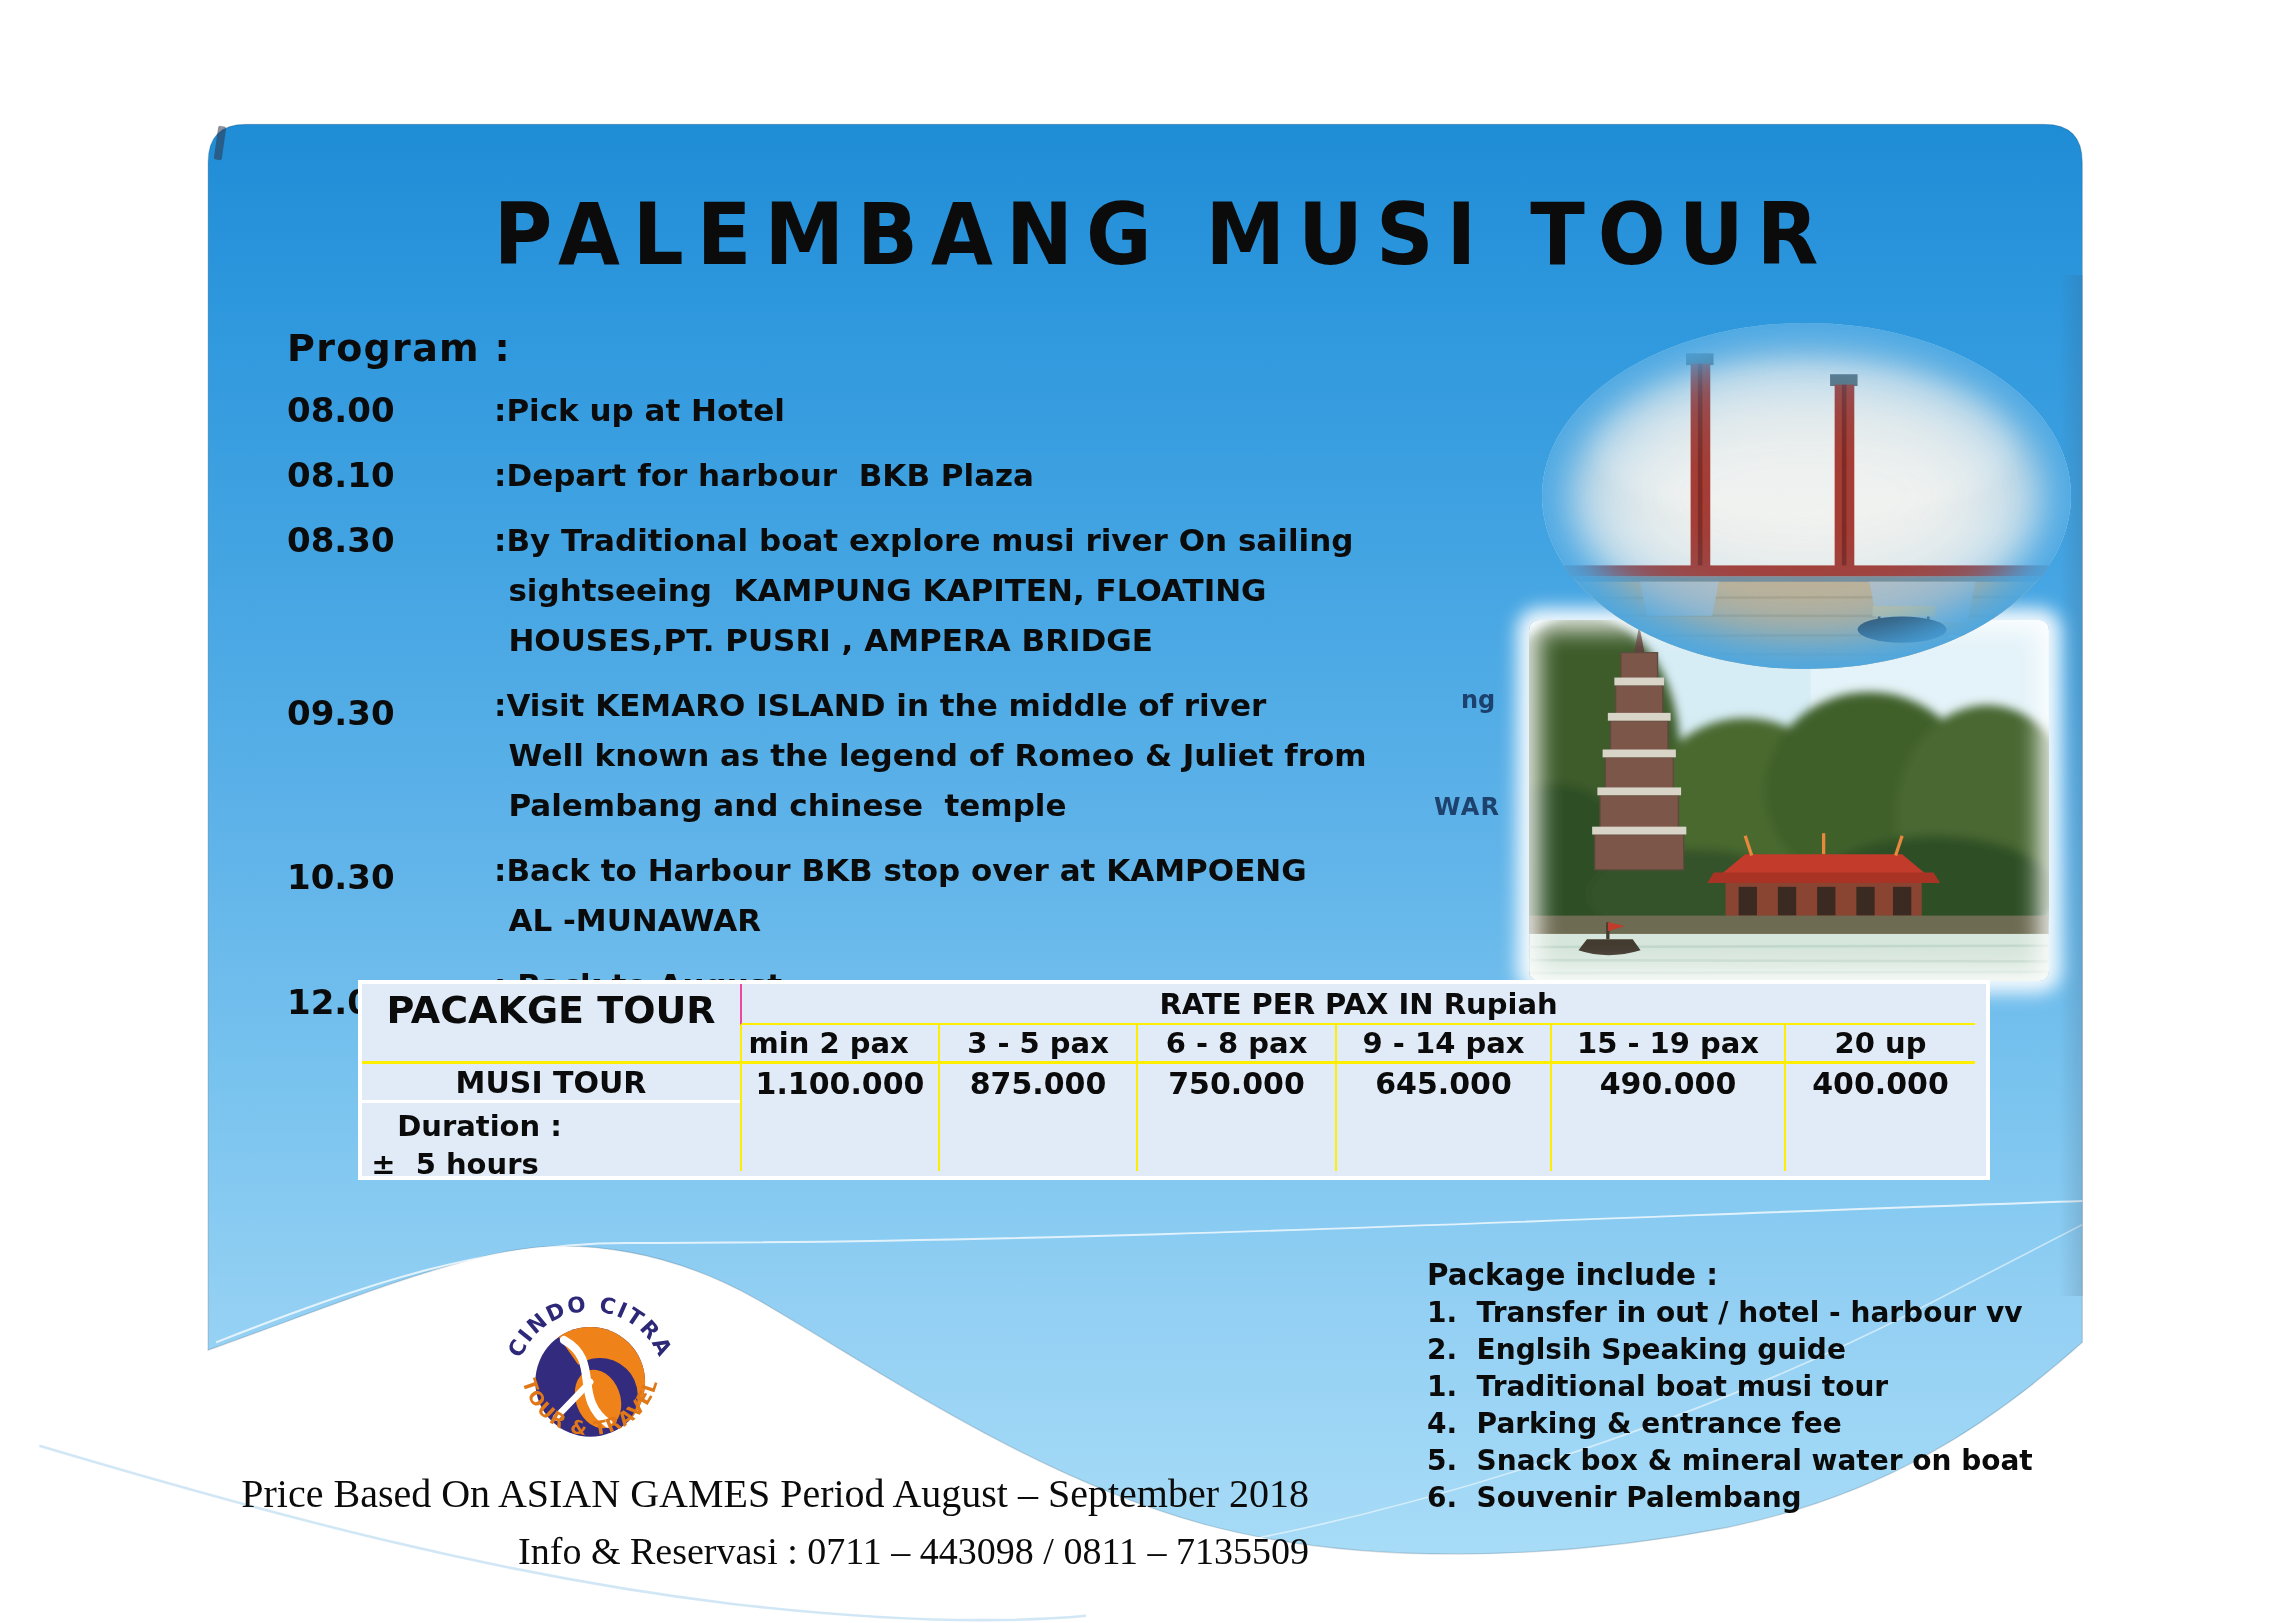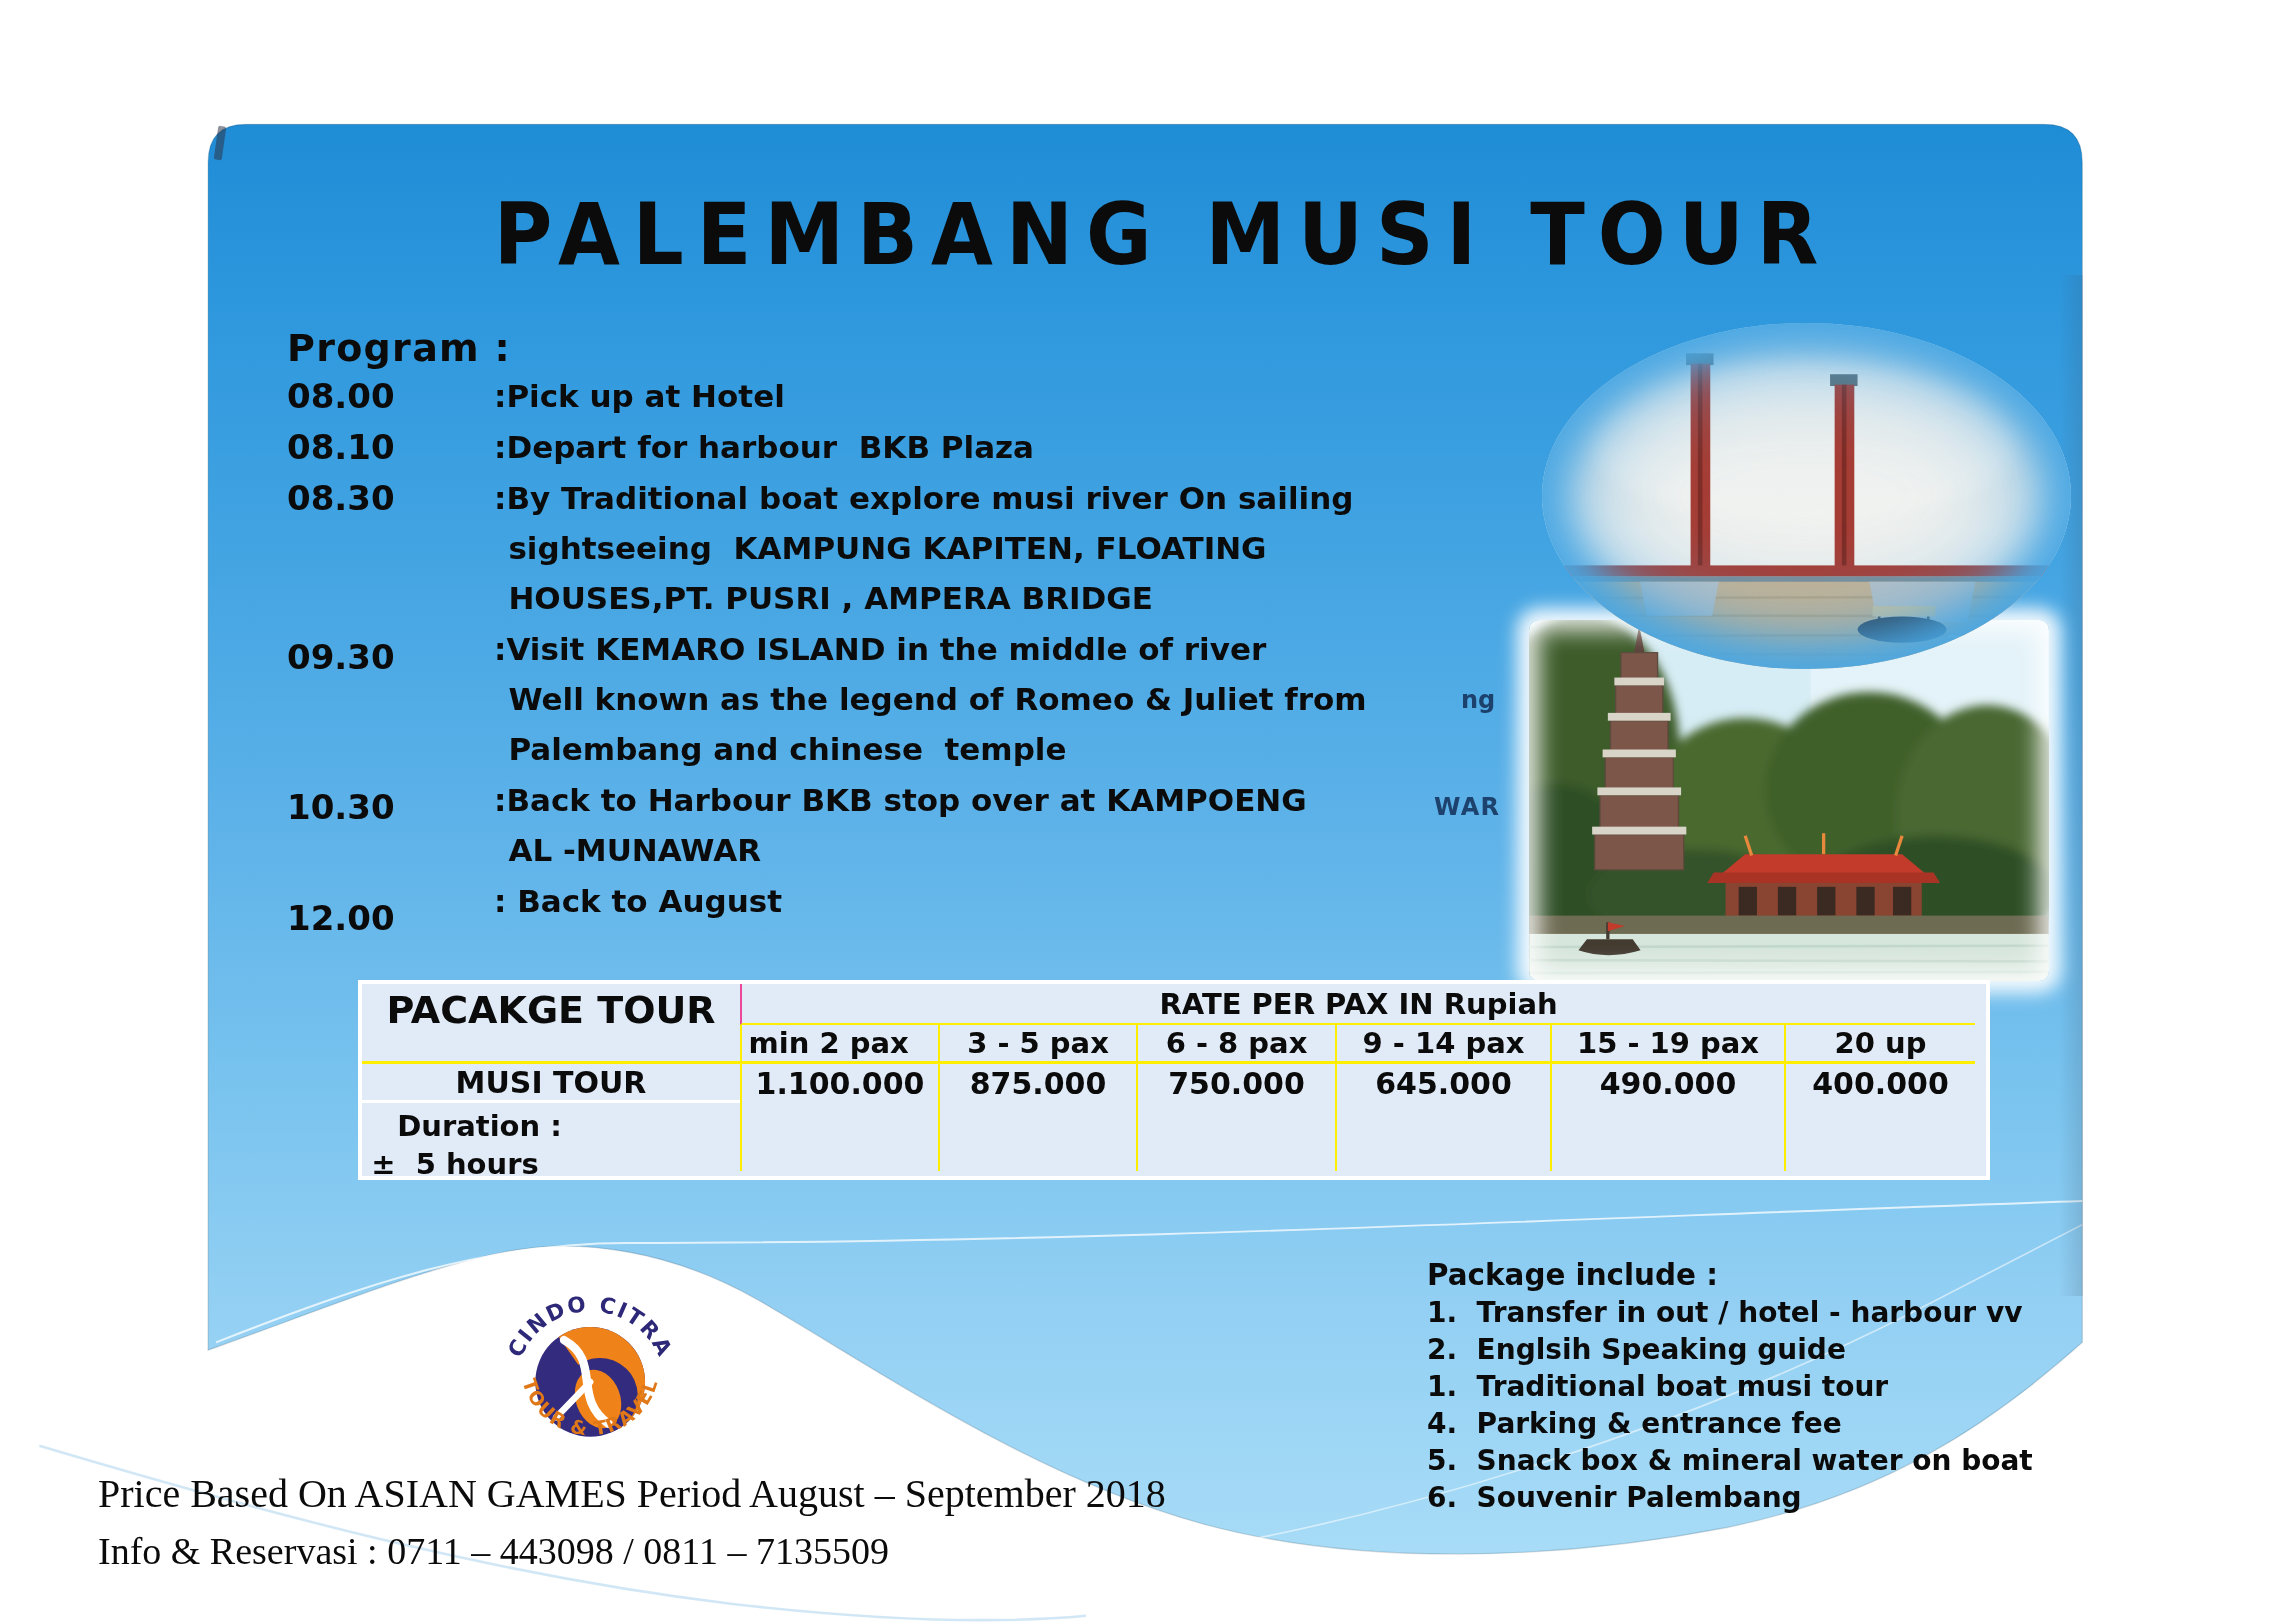--- a/index.html
+++ b/index.html
@@ -28,21 +28,21 @@
     left:216px; top:188px; width:1867px; z-index:5;
     text-align:center; padding-left:26px;
     font-size:80px; font-weight:700; color:#0b0b0b;
     letter-spacing:13px; white-space:pre;
     transform:scaleY(1.06);
   }
 
   
   .program { left:287px; top:326px; width:1283px; z-index:5; color:#0b0b0b; }
   .program-heading { font-size:38px; font-weight:700; letter-spacing:1.3px; }
-  .prog-row { display:flex; margin-top:1px; }
+  .prog-row { display:flex; margin-top:15px; }
   .prog-time { width:207px; font-size:34px; font-weight:700; line-height:50px; }
   .prog-lines { flex:1; }
   .prog-line { font-size:31px; font-weight:700; line-height:50px; white-space:pre; }
   .prog-line.cont { padding-left:14.4px; }
   .prog-row.off1 .prog-time { padding-top:7.9px; }
   .prog-row.off2 .prog-time { padding-top:6.5px; }
   .prog-row.off3 .prog-time { padding-top:17px; }
 
   
   .ghost { z-index:3; color:#173660; font-weight:700; font-size:24px; opacity:0.9; }
@@ -102,21 +102,21 @@
   
   .package { left:1427px; top:1256px; width:694px; z-index:6; color:#0b0b0b; }
   .package-heading { font-size:29.4px; font-weight:700; line-height:38px; }
   .package-item { font-size:28px; font-weight:700; line-height:37px; white-space:pre; }
 
   
   .logo { left:496px; top:1280px; width:191px; height:196px; z-index:6; }
 
   
   .footer { left:98px; top:1464px; width:1211px; z-index:6;
-            text-align:left; color:#0b0b0b;
+            text-align:right; color:#0b0b0b;
             font-family:"Liberation Serif","DejaVu Serif",serif; }
   .footer-line1 { font-size:40px; line-height:59px; white-space:pre; }
   .footer-line2 { font-size:38px; line-height:56px; white-space:pre; }
 </style>
 </head>
 <body>
 
 <svg id="bg-svg" class="abs" viewBox="0 0 3508 2481" xmlns="http://www.w3.org/2000/svg">
   <defs>
     <linearGradient id="cardGrad" gradientUnits="userSpaceOnUse" x1="0" y1="190" x2="0" y2="2380">

